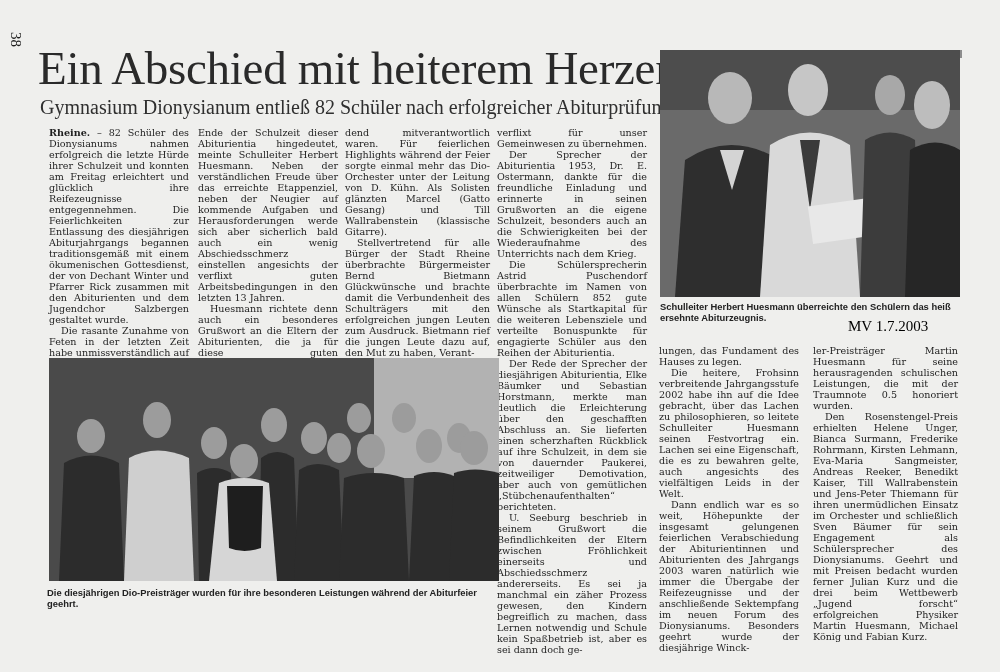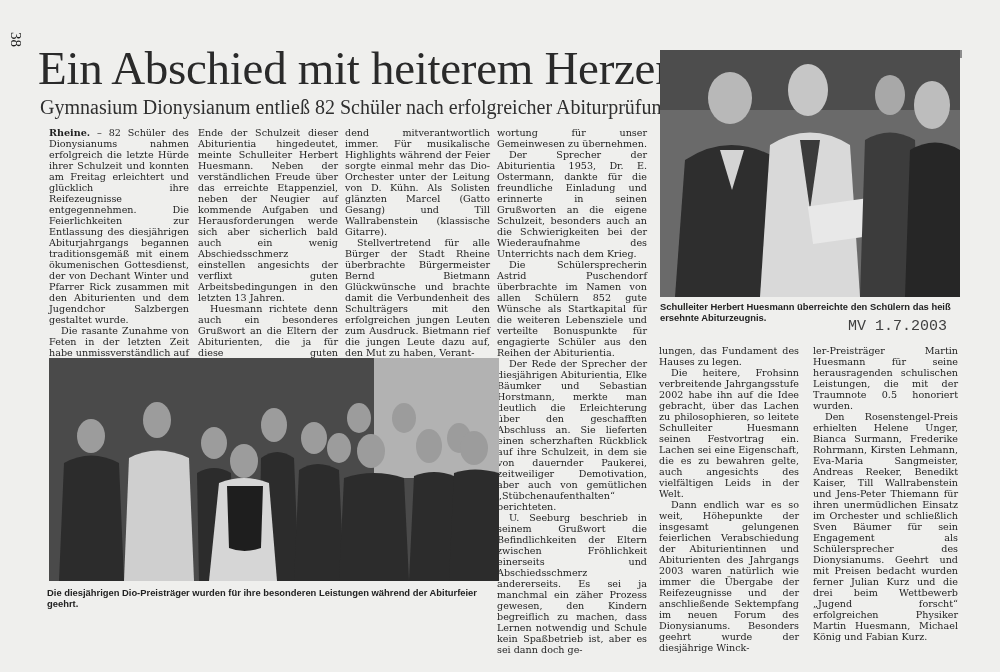--- a/index.html
+++ b/index.html
@@ -9,21 +9,21 @@
   .subhead{position:absolute;left:40px;top:96px;font-family:"Liberation Serif",serif;font-size:20px;color:#2f2f2f;white-space:nowrap;}
   .topstrip{position:absolute;left:662px;top:0;width:300px;height:50px;color:#cfcfcf;font-size:11px;}
   .topstrip .bar{position:absolute;left:0;top:50px;width:300px;height:8px;background:#8d8d8d;}
   .col{position:absolute;font-size:9.6px;line-height:11px;text-align:justify;hyphens:manual;}
   .col p{margin:0;text-indent:0;}
   .col p+p{text-indent:12px;}
   .col b{font-weight:bold;}
   .photo{position:absolute;background:#5c5c5c;overflow:hidden;}
   .photo svg{display:block;}
   .caption{position:absolute;font-family:"Liberation Sans",sans-serif;font-weight:bold;font-size:9.4px;line-height:11px;color:#222;}
-  .source{position:absolute;left:848px;top:318px;font-family:Liberation Mono, monospace;font-size:15px;color:#404040;}
+  .source{position:absolute;left:848px;top:318px;font-family:Liberation Serif, serif;font-size:15px;color:#000000;}
 </style>
 </head>
 <body>
 
 <div class="page-num">38</div>
 <div class="headline">Ein Abschied mit heiterem Herzen</div>
 <div class="subhead">Gymnasium Dionysianum entließ 82 Schüler nach erfolgreicher Abiturprüfung</div>
 
 <div class="topstrip">
   <div class="bar"></div>
@@ -33,26 +33,26 @@
   <p><b>Rheine.</b> <span>– 82 Schüler des Dionysianums nahmen erfolgreich die letzte Hürde ihrer Schulzeit und konnten am Freitag erleichtert und glücklich ihre Reifezeugnisse entgegennehmen. Die Feierlichkeiten zur Entlassung des diesjährigen Abiturjahrgangs begannen traditionsgemäß mit einem ökumenischen Gottesdienst, der von Dechant Winter und Pfarrer Rick zusammen mit den Abiturienten und dem Jugendchor Salzbergen gestaltet wurde.</span></p>
   <p>Die rasante Zunahme von Feten in der letzten Zeit habe unmissverständlich auf das</p>
 </div>
 
 <div class="col" style="left:198px;top:127px;width:140px;">
   <p>Ende der Schulzeit dieser Abiturientia hingedeutet, meinte Schulleiter Herbert Huesmann. Neben der verständlichen Freude über das erreichte Etappenziel, neben der Neugier auf kommende Aufgaben und Herausforderungen werde sich aber sicherlich bald auch ein wenig Abschiedsschmerz einstellen angesichts der verflixt guten Arbeitsbedingungen in den letzten 13 Jahren.</p>
   <p>Huesmann richtete denn auch ein besonderes Grußwort an die Eltern der Abiturienten, die ja für diese guten Arbeitsbedingungen entschei-</p>
 </div>
 
 <div class="col" style="left:345px;top:127px;width:145px;">
-  <p>dend mitverantwortlich immer. Für musikalische Highlights während der Feier sorgte einmal mehr das Dio-Orchester unter der Leitung von D. Kühn. Als Solisten glänzten Marcel (Gatto Gesang) und Till Wallrabenstein (klassische Gitarre).</p>
+  <p>dend mitverantwortlich waren. Für feierlichen Highlights während der Feier sorgte einmal mehr das Dio-Orchester unter der Leitung von D. Kühn. Als Solisten glänzten Marcel (Gatto Gesang) und Till Wallrabenstein (klassische Gitarre).</p>
   <p>Stellvertretend für alle Bürger der Stadt Rheine überbrachte Bürgermeister Bernd Bietmann Glückwünsche und brachte damit die Verbundenheit des Schulträgers mit den erfolgreichen jungen Leuten zum Ausdruck. Bietmann rief die jungen Leute dazu auf, den Mut zu haben, Verant-</p>
 </div>
 
 <div class="col" style="left:497px;top:127px;width:150px;">
-  <p>wortung für unser Gemeinwesen zu übernehmen.</p>
+  <p>verflixt für unser Gemeinwesen zu übernehmen.</p>
   <p>Der Sprecher der Abiturientia 1953, Dr. E. Ostermann, dankte für die freundliche Einladung und erinnerte in seinen Grußworten an die eigene Schulzeit, besonders auch an die Schwierigkeiten bei der Wiederaufnahme des Unterrichts nach dem Krieg.</p>
   <p>Die Schülersprecherin Astrid Puschendorf überbrachte im Namen von allen Schülern 852 gute Wünsche als Startkapital für die weiteren Lebensziele und verteilte Bonuspunkte für engagierte Schüler aus den Reihen der Abiturientia.</p>
   <p>Der Rede der Sprecher der diesjährigen Abiturientia, Elke Bäumker und Sebastian Horstmann, merkte man deutlich die Erleichterung über den geschafften Abschluss an. Sie lieferten einen scherzhaften Rückblick auf ihre Schulzeit, in dem sie von dauernder Paukerei, zeitweiliger Demotivation, aber auch von gemütlichen „Stübchenaufenthalten“ berichteten.</p>
   <p>U. Seeburg beschrieb in seinem Grußwort die Befindlichkeiten der Eltern zwischen Fröhlichkeit einerseits und Abschiedsschmerz andererseits. Es sei ja manchmal ein zäher Prozess gewesen, den Kindern begreiflich zu machen, dass Lernen notwendig und Schule kein Spaßbetrieb ist, aber es sei dann doch ge-</p>
 </div>
 
 <div class="col" style="left:659px;top:345px;width:140px;">
   <p>lungen, das Fundament des Hauses zu legen.</p>
   <p>Die heitere, Frohsinn verbreitende Jahrgangsstufe 2002 habe ihn auf die Idee gebracht, über das Lachen zu philosophieren, so leitete Schulleiter Huesmann seinen Festvortrag ein. Lachen sei eine Eigenschaft, die es zu bewahren gelte, auch angesichts des vielfältigen Leids in der Welt.</p>
   <p>Dann endlich war es so weit, Höhepunkte der insgesamt gelungenen feierlichen Verabschiedung der Abiturientinnen und Abiturienten des Jahrgangs 2003 waren natürlich wie immer die Übergabe der Reifezeugnisse und der anschließende Sektempfang im neuen Forum des Dionysianums. Besonders geehrt wurde der diesjährige Winck-</p>

